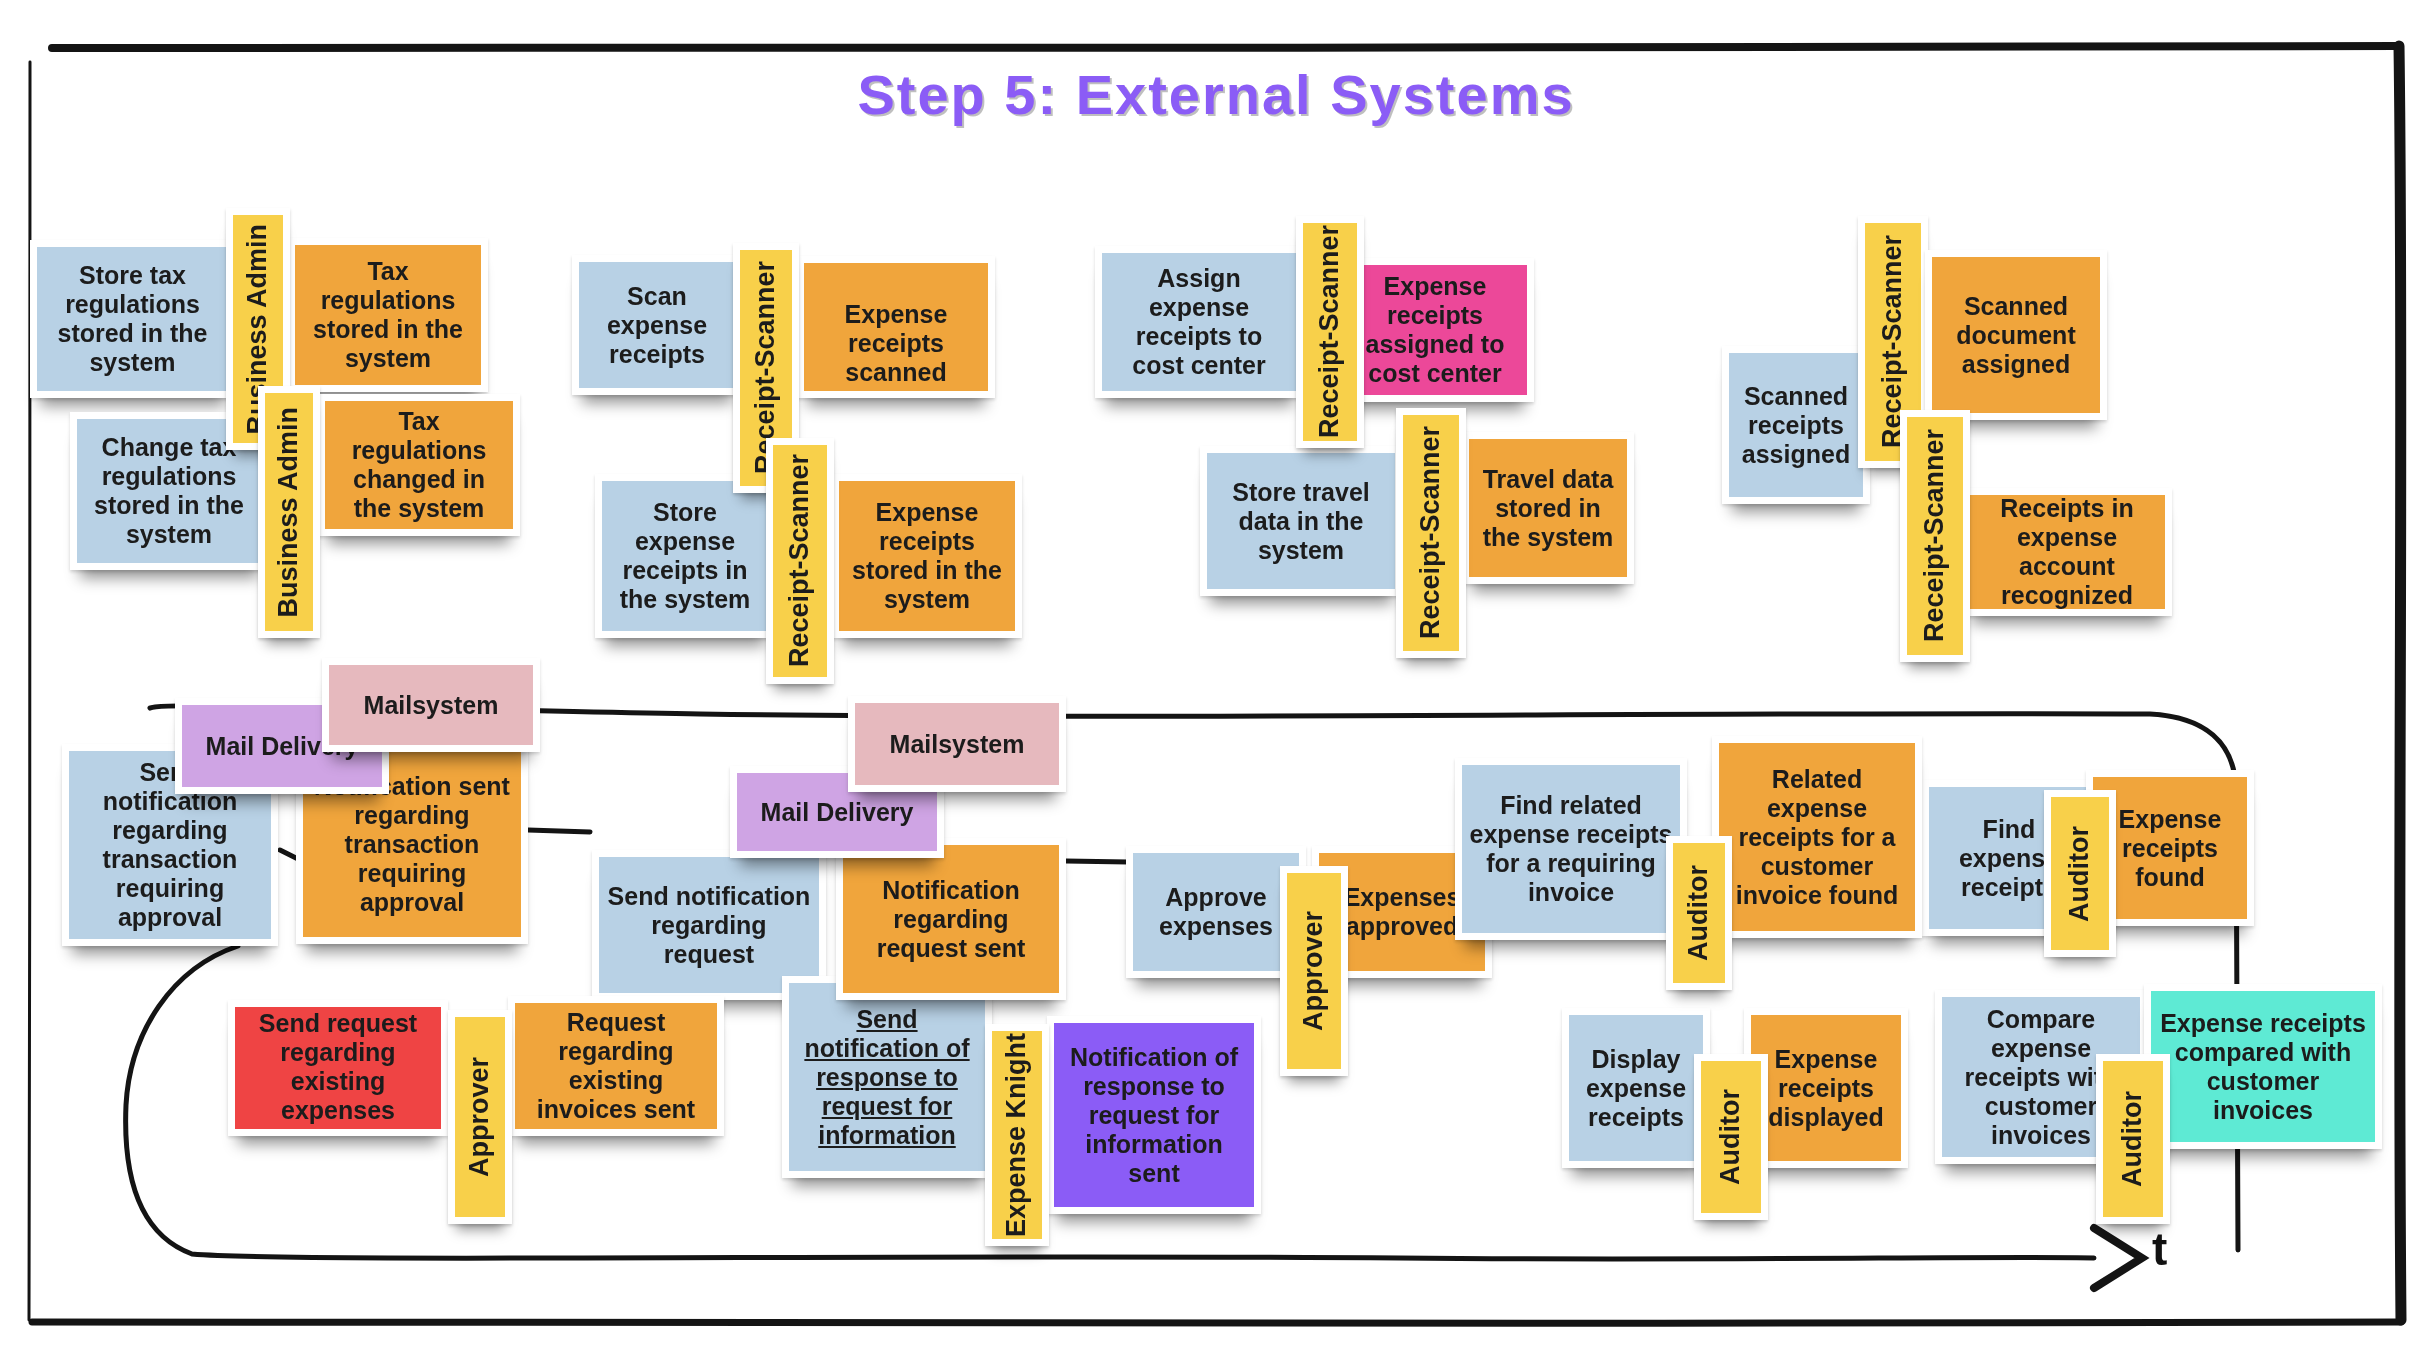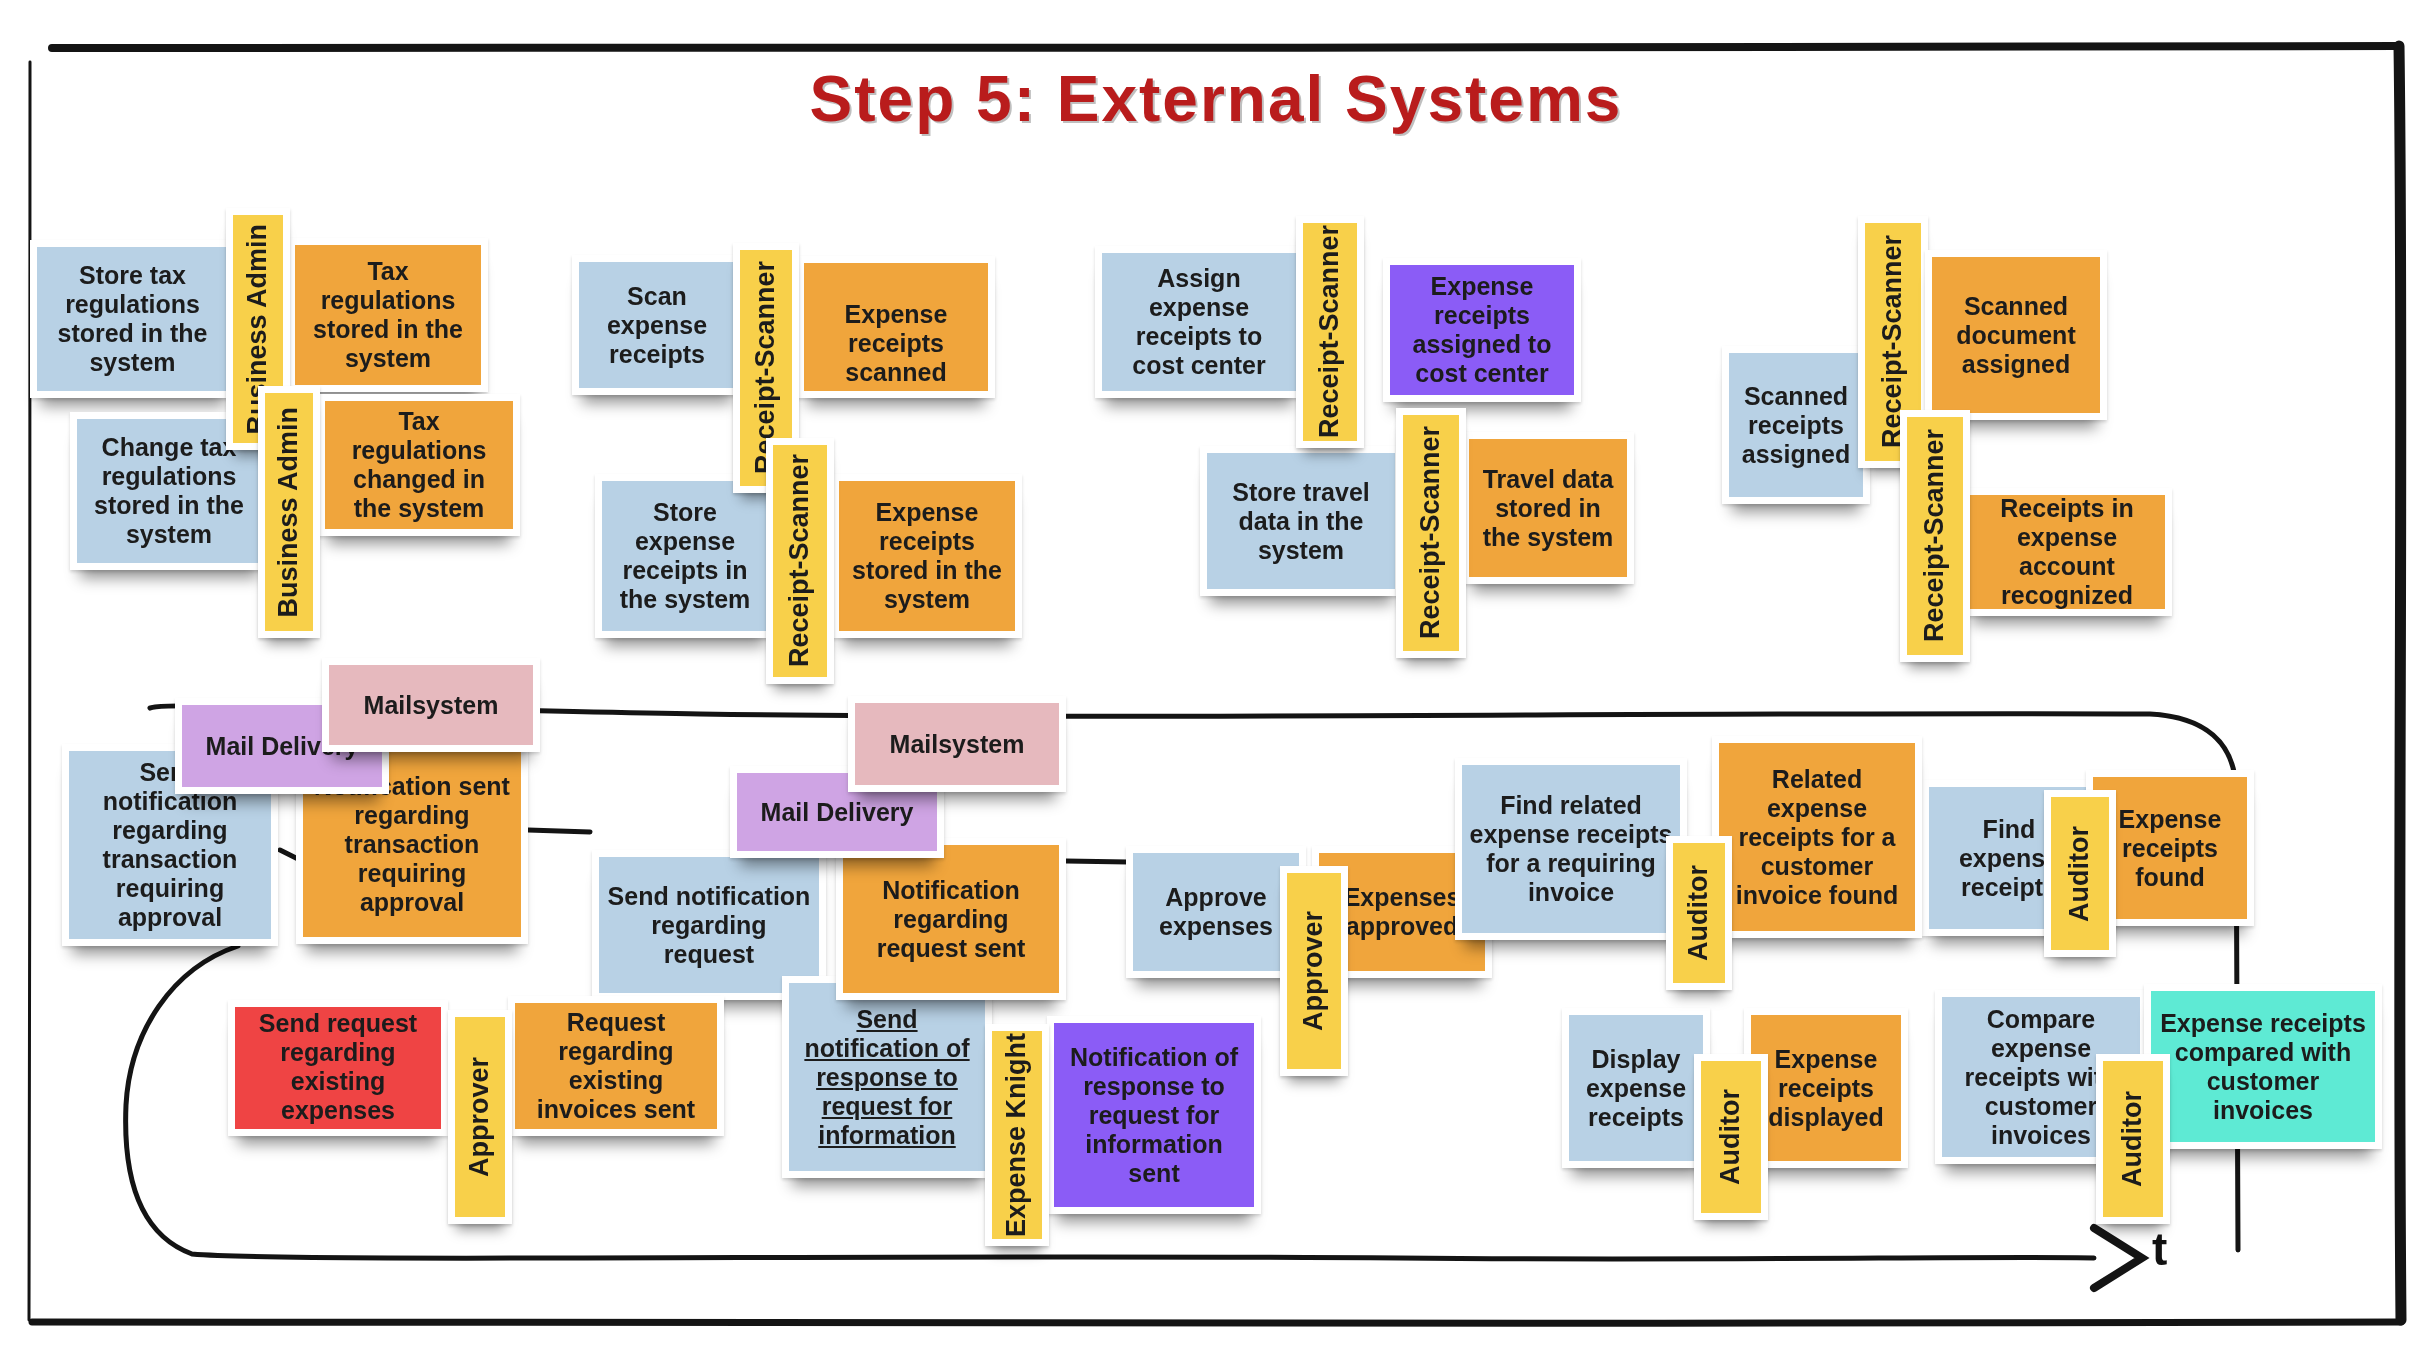--- a/index.html
+++ b/index.html
@@ -1,19 +1,19 @@
 <!DOCTYPE html>
 <html><head>
 <meta charset="utf-8">
 <style>
   html,body{margin:0;padding:0;background:#fff;}
   #canvas{position:relative;width:2432px;height:1368px;background:#ffffff;overflow:hidden;
           font-family:"Liberation Sans", sans-serif;}
   #page-title{position:absolute;left:50%;top:62px;transform:translateX(-50%);
-          font-size:64px;font-weight:700;letter-spacing:2px;color:#b91c1c;white-space:nowrap;
+          font-size:56px;font-weight:700;letter-spacing:2px;color:#8b5cf6;white-space:nowrap;
           text-shadow:2px 2px 0 rgba(0,0,0,.25);}
   #lines{position:absolute;left:0;top:0;z-index:1;}
   .note{position:absolute;box-sizing:border-box;border:7px solid #ffffff;
         display:flex;align-items:center;justify-content:center;text-align:center;
         padding:4px 6px;font-weight:700;font-size:25px;line-height:1.16;color:#1c1c1c;
         box-shadow:0 2px 3px rgba(0,0,0,.15), 0 18px 14px -10px rgba(0,0,0,.42);}
   .note.role{box-shadow:0 2px 3px rgba(0,0,0,.18), 0 14px 12px -8px rgba(0,0,0,.4);}
   .note.vertical span{writing-mode:vertical-rl;transform:rotate(180deg);
         white-space:nowrap;font-size:27px;}
   #t-label{position:absolute;left:2152px;top:1222px;z-index:2;
@@ -75,21 +75,21 @@
       </div>
       <div class="note evt" style="left: 832px; top: 474px; width: 190px; height: 164px; z-index: 12; background: rgb(240, 165, 60);">
         <span>Expense receipts stored in the system</span>
       </div>
       <div class="note cmd" style="left: 1095px; top: 246px; width: 208px; height: 152px; z-index: 10; background: rgb(184, 209, 229);">
         <span>Assign expense receipts to cost center</span>
       </div>
       <div class="note role vertical" style="left: 1296px; top: 216px; width: 68px; height: 232px; z-index: 20; background: rgb(248, 208, 74);">
         <span>Receipt-Scanner</span>
       </div>
-      <div class="note evt" style="left: 1383px; top: 258px; width: 198px; height: 144px; z-index: 12; background: #8b5cf6;">
+      <div class="note evt" style="left: 1336px; top: 258px; width: 198px; height: 144px; z-index: 12; background: #ec4899;">
         <span>Expense receipts assigned to cost center</span>
       </div>
       <div class="note cmd" style="left: 1200px; top: 446px; width: 202px; height: 150px; z-index: 10; background: rgb(184, 209, 229);">
         <span>Store travel data in the system</span>
       </div>
       <div class="note role vertical" style="left: 1396px; top: 408px; width: 70px; height: 250px; z-index: 20; background: rgb(248, 208, 74);">
         <span>Receipt-Scanner</span>
       </div>
       <div class="note evt" style="left: 1462px; top: 432px; width: 172px; height: 152px; z-index: 12; background: rgb(240, 165, 60);">
         <span>Travel data stored in the system</span>

